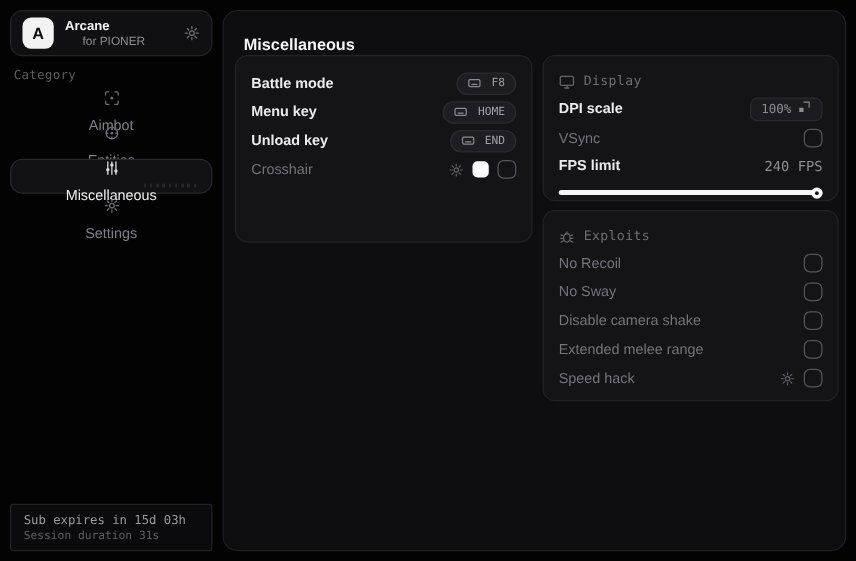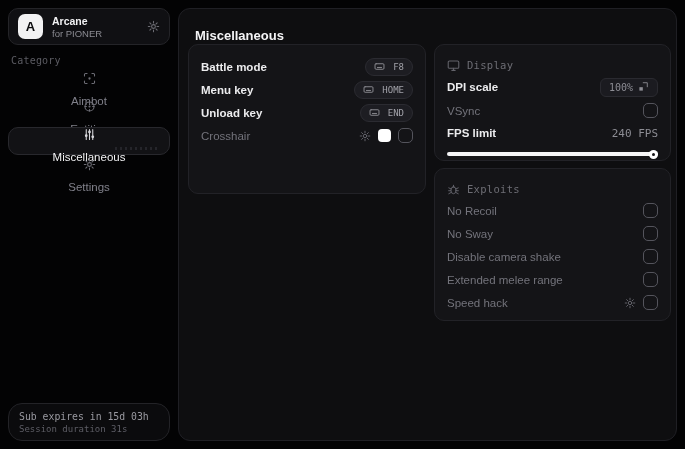--- a/index.html
+++ b/index.html
@@ -20,21 +20,21 @@
     background:#101013; border:1px solid #242428; border-radius:10px;
     display:flex; align-items:center; padding:0 9px; gap:9px;
   }
   .logo {
     width:25px; height:25px; border-radius:7px; background:#f2f2f3;
     color:#0a0a0c; font-weight:800; font-size:13px;
     display:flex; align-items:center; justify-content:center; flex:none;
   }
   .brand-text { display:flex; flex-direction:column; gap:1px; }
   .brand-name { font-size:10.5px; font-weight:700; color:#f2f2f4; }
-  .brand-sub  { font-size:9.5px; color:#8b8b92; }
+  .brand-sub  { font-size:9.5px; color:#8b8b92;margin-left:14px; }
   .brand-gear { margin-left:auto; color:#6c6c73; display:flex; cursor:pointer; }
 
   .category-label {
     position:absolute; left:11px; top:55px;
     font-size:10px; color:#5c5c63; letter-spacing:.2px;
   }
   .nav { position:absolute; left:8px; top:71px; width:162px; display:flex; flex-direction:column; }
   .nav-item {
     height:26px; margin-bottom:2px; border-radius:10px;
     display:flex; align-items:center; gap:10px; padding:0 10px;
@@ -47,21 +47,21 @@
   }
   .nav-item.active .nicon { color:#d8d8dc; }
   .nav-dots {
     position:absolute; right:10px; bottom:4px; width:44px; height:3px;
     background-image:repeating-linear-gradient(90deg,#2a2a30 0 2px,transparent 2px 5px);
     opacity:.8;
   }
 
   .footer-card {
     position:absolute; left:8px; bottom:8px; width:162px; height:38px;
-    border:1px solid #232327; border-radius:14px; background:#0b0b0d;
+    border:1px solid #232327; border-radius:3px; background:#0b0b0d;
     padding:6px 10px; display:flex; flex-direction:column; justify-content:center; gap:2px;
   }
   .footer-line1 { font-size:9.8px; color:#9a9aa1; }
   .footer-line2 { font-size:9px;  color:#5e5e66; }
 
   
   .main {
     position:absolute; left:178px; top:8px; width:499px; height:433px;
     background:#0e0e10; border:1px solid #1f1f24; border-radius:12px;
   }

